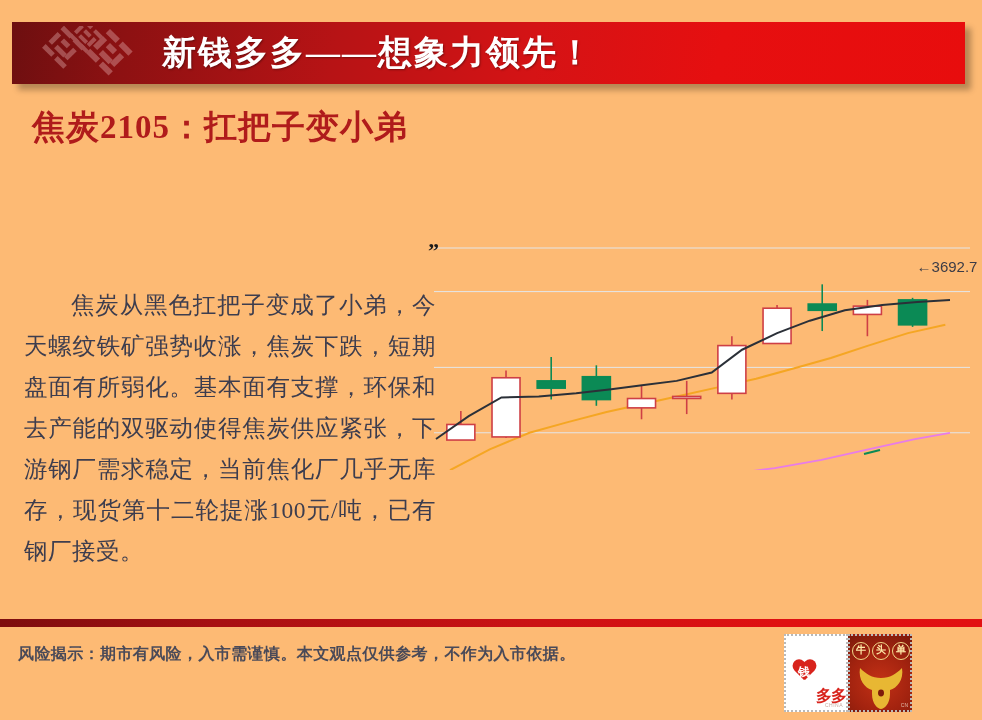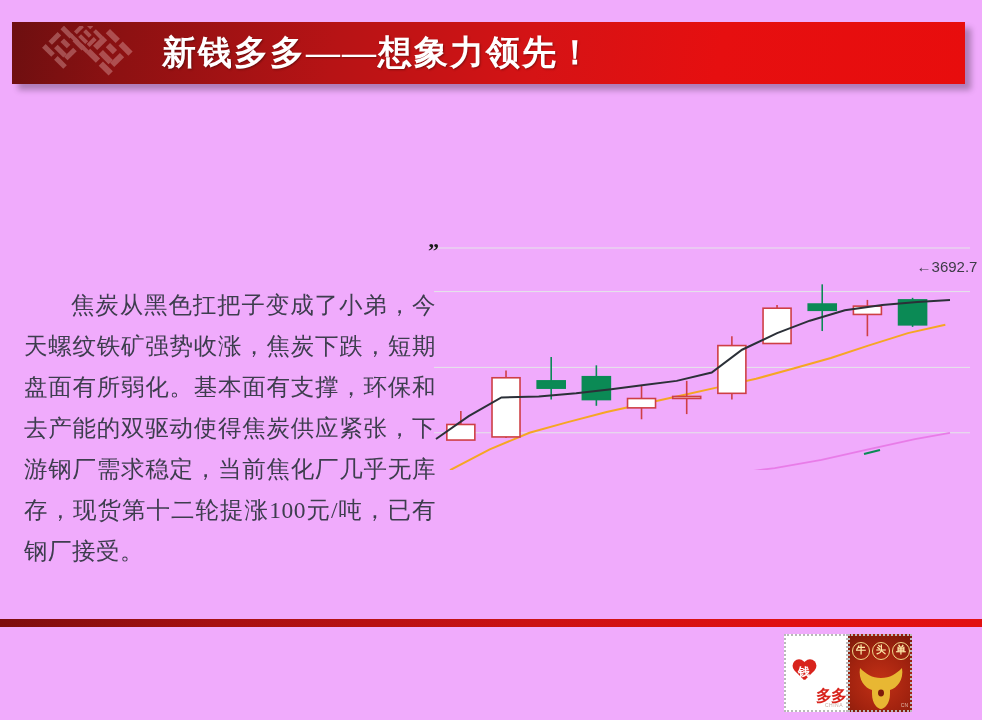--- a/index.html
+++ b/index.html
@@ -3,21 +3,21 @@
 <meta charset="utf-8">
 <style>
   html,body{margin:0;padding:0;}
   body{
     width:982px;height:720px;
     background:#ffffff;
     font-family:"Liberation Serif","DejaVu Serif",serif;
     overflow:hidden;
     position:relative;
   }
-  .slide{position:absolute;left:0;top:0;width:982px;height:720px;background:#f0abfc;}
+  .slide{position:absolute;left:0;top:0;width:982px;height:720px;background:#fdba74;}
 
   
   .banner{
     position:absolute;left:12px;top:22px;width:953px;height:62px;
     background:linear-gradient(100deg,#6d0f10 0%,#8d1112 12%,#b71315 34%,#d51315 55%,#e60f10 74%,#e80d0d 100%);
     box-shadow:6px 6px 6px rgba(0,0,0,.28);
     overflow:hidden;
   }
   .banner-logo{
     position:absolute;left:22px;top:4px;width:120px;height:58px;opacity:.62;
@@ -170,20 +170,21 @@
           <rect x="26" y="12" width="6" height="14"></rect>
           <rect x="12" y="22" width="14" height="6"></rect>
           <rect x="2" y="30" width="14" height="6"></rect>
           <rect x="20" y="30" width="14" height="6"></rect>
         </g>
       </g>
     </svg>
     <div class="banner-title">新钱多多——想象力领先！</div>
   </div>
 
+  <div class="headline">焦炭2105：扛把子变小弟</div>
 
   <div class="body-text">焦炭从黑色扛把子变成了小弟，今天螺纹铁矿强势收涨，焦炭下跌，短期盘面有所弱化。基本面有支撑，环保和去产能的双驱动使得焦炭供应紧张，下游钢厂需求稳定，当前焦化厂几乎无库存，现货第十二轮提涨100元/吨，已有钢厂接受。</div>
 
   <div class="chart-wrap">
     <div class="chart-quote">”</div>
     <svg class="chart-svg" id="chart-svg" width="540" height="226" viewBox="0 0 540 226">
         <line x1="2" y1="4" x2="538" y2="4" stroke="#e4e6e8" stroke-width="1"></line>
         <line x1="2" y1="47.6" x2="538" y2="47.6" stroke="#e4e6e8" stroke-width="1"></line>
         <line x1="2" y1="123.3809523809524" x2="538" y2="123.3809523809524" stroke="#e4e6e8" stroke-width="1"></line>
         <line x1="2" y1="188.78095238095239" x2="538" y2="188.78095238095239" stroke="#e4e6e8" stroke-width="1"></line>
@@ -233,20 +234,21 @@
           <line x1="480.56896551724145" y1="53.82857142857143" x2="480.56896551724145" y2="82.8952380952381" stroke="#0b8a55" stroke-width="1.6"></line>
           <rect x="466.5655172413794" y="55.904761904761905" width="28.00689655172414" height="24.914285714285718" fill="#0b8a55" stroke="#0b8a55" stroke-width="1.6"></rect>
         </g>
         <polyline points="4,195.0095238095238 36.709090909090904,172.17142857142858 69.41818181818181,153.4857142857143 106.80000000000001,152.44761904761904 144.18181818181816,149.33333333333331 179.22727272727272,145.1809523809524 211.93636363636364,141.02857142857144 244.64545454545456,136.8761904761905 279.6909090909091,128.57142857142856 310.06363636363636,105.73333333333333 345.1090909090909,89.12380952380953 377.8181818181818,76.66666666666666 412.8636363636363,66.28571428571428 450.24545454545455,61.095238095238095 485.2909090909091,57.98095238095238 518,55.904761904761905" fill="none" stroke="#2b3038" stroke-width="2"></polyline>
         <line x1="432" y1="210" x2="448" y2="206" stroke="#0b8a55" stroke-width="2.2"></line>
       </svg>
     <div class="price-tag" id="price-tag" style="left: 484.569px; top: 14.0571px; color: rgb(60, 60, 70);">←3692.7</div>
   </div>
 
   <div class="footer-rule"></div>
+  <div class="footer-text">风险揭示：期市有风险，入市需谨慎。本文观点仅供参考，不作为入市依据。</div>
 
   <div class="stamp-group">
     <div class="stamp stamp-left">
       <div class="heart"></div>
       <div class="heart-char">钱</div>
       <div class="stamp-dd">多多</div>
       <div class="stamp-mini">CHINA</div>
     </div>
     <div class="stamp stamp-right">
       <div class="circ-row" id="circ-row">

